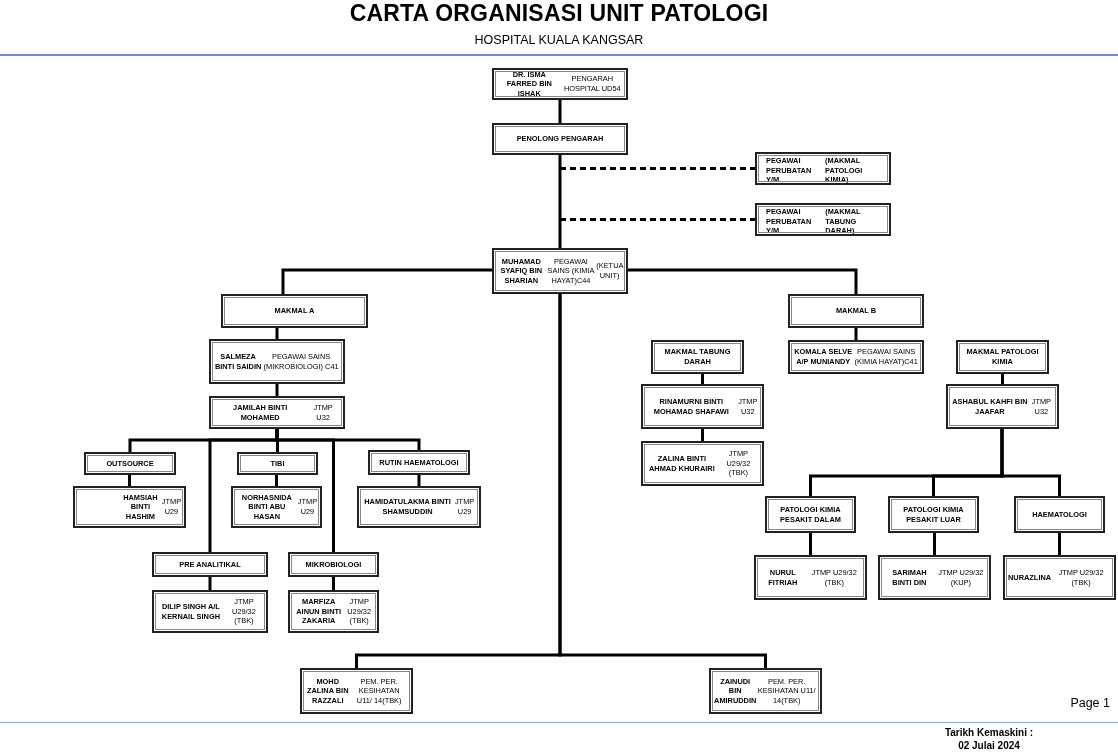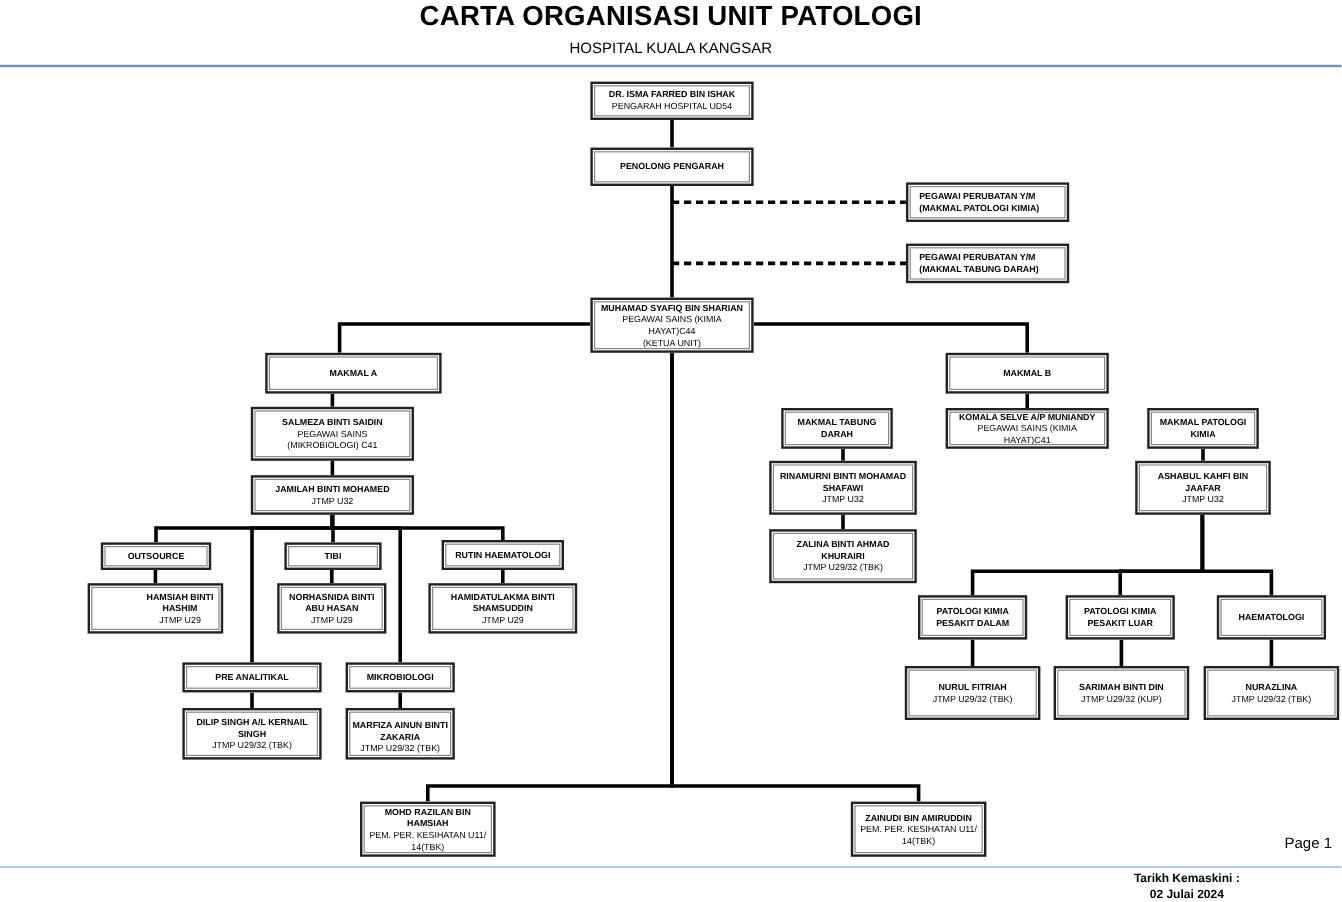--- a/index.html
+++ b/index.html
@@ -8,21 +8,21 @@
   .title { position: absolute; left: 0; width: 1118px; top: 0; text-align: center;
            font-size: 23px; font-weight: bold; letter-spacing: 0.2px; }
   .subtitle { position: absolute; left: 0; width: 1118px; top: 33px; text-align: center;
               font-size: 12.5px; }
   .rule { position: absolute; left: 0; width: 1118px; height: 2px; background: #6d8fc5; }
   .rule.top { top: 54px; }
   .rule.bottom { top: 722px; height: 1px; background: #8ea8d2; }
   #links { position: absolute; left: 0; top: 0; width: 1118px; height: 752px; }
   .box { position: absolute; box-sizing: border-box; background: #fff;
          border: 2px solid #222; outline: 1px solid #888; outline-offset: -4px;
-         display: flex; flex-direction: column; align-items: center; justify-content: center;
+         display: flex; flex-direction: row; align-items: center; justify-content: center;
          text-align: center; font-size: 7.4px; line-height: 1.3; padding: 2px 3px; }
   .box .bold { font-weight: bold; }
   .box .norm { font-weight: normal; }
   .box.left-align { align-items: flex-start; text-align: left; padding-left: 9px; }
   .page-label { position: absolute; right: 8px; top: 696px; font-size: 12.5px; }
   .updated { position: absolute; left: 930px; width: 118px; top: 726px; text-align: center;
              font-size: 10px; font-weight: bold; line-height: 1.3; }
 </style>
 </head>
 <body>
@@ -173,21 +173,21 @@
 <div class="box" id="n-sarimah" style="left:878px;top:555px;width:113px;height:45px;">
   <span class="bold">SARIMAH BINTI DIN</span>
   <span class="norm">JTMP U29/32 (KUP)</span>
 </div>
 <div class="box" id="n-nurazlina" style="left:1003px;top:555px;width:113px;height:45px;">
   <span class="bold">NURAZLINA</span>
   <span class="norm">JTMP U29/32 (TBK)</span>
 </div>
 
 <div class="box" id="n-mohd_razilan" style="left:300px;top:668px;width:113px;height:46px;">
-  <span class="bold" style="max-width:90px">MOHD RAZILAN BIN HAMSIAH</span>
+  <span class="bold" style="max-width:90px">MOHD ZALINA BIN RAZZALI</span>
   <span class="norm">PEM. PER. KESIHATAN U11/ 14(TBK)</span>
 </div>
 <div class="box" id="n-zainudi" style="left:709px;top:668px;width:113px;height:46px;">
   <span class="bold">ZAINUDI BIN AMIRUDDIN</span>
   <span class="norm">PEM. PER. KESIHATAN U11/ 14(TBK)</span>
 </div>
 
 <div class="page-label">Page 1</div>
 <div class="rule bottom"></div>
 <div class="updated">

